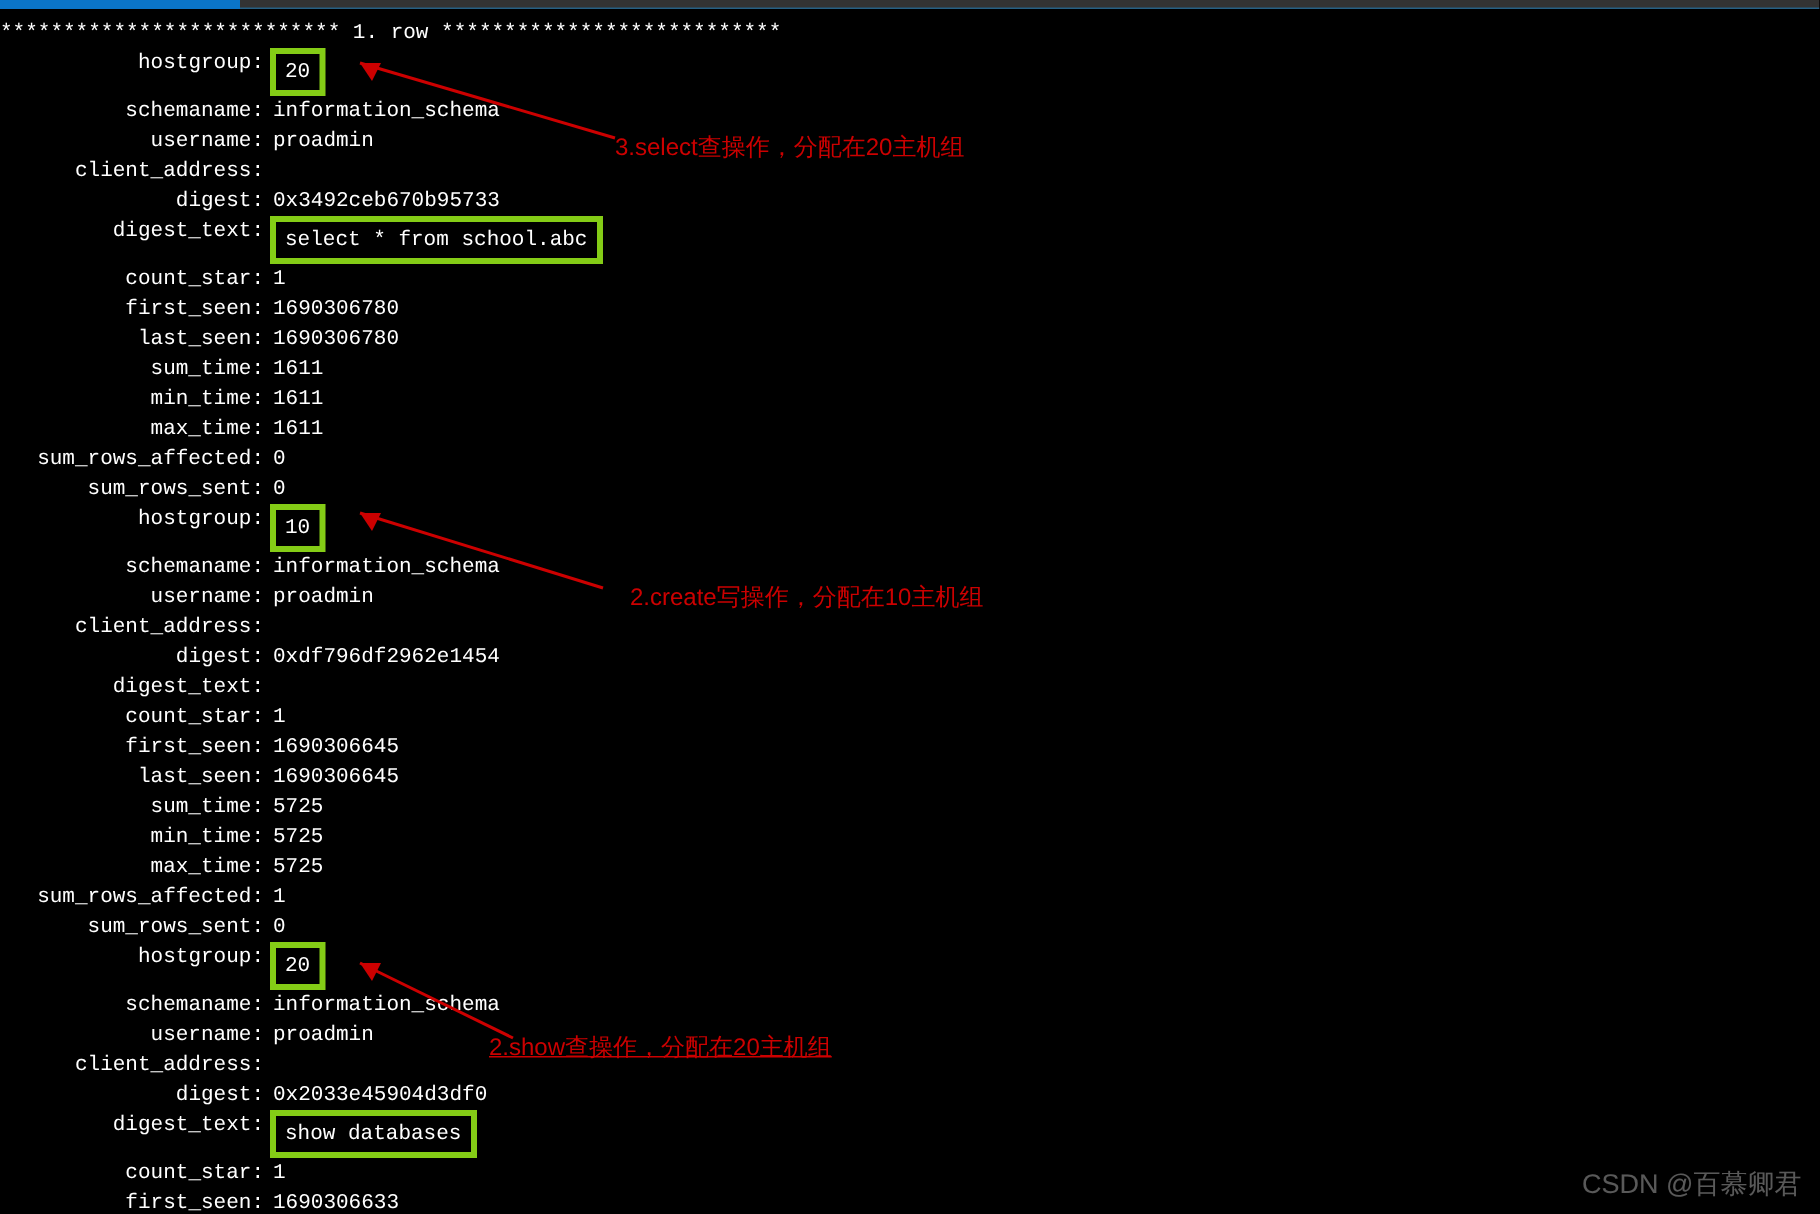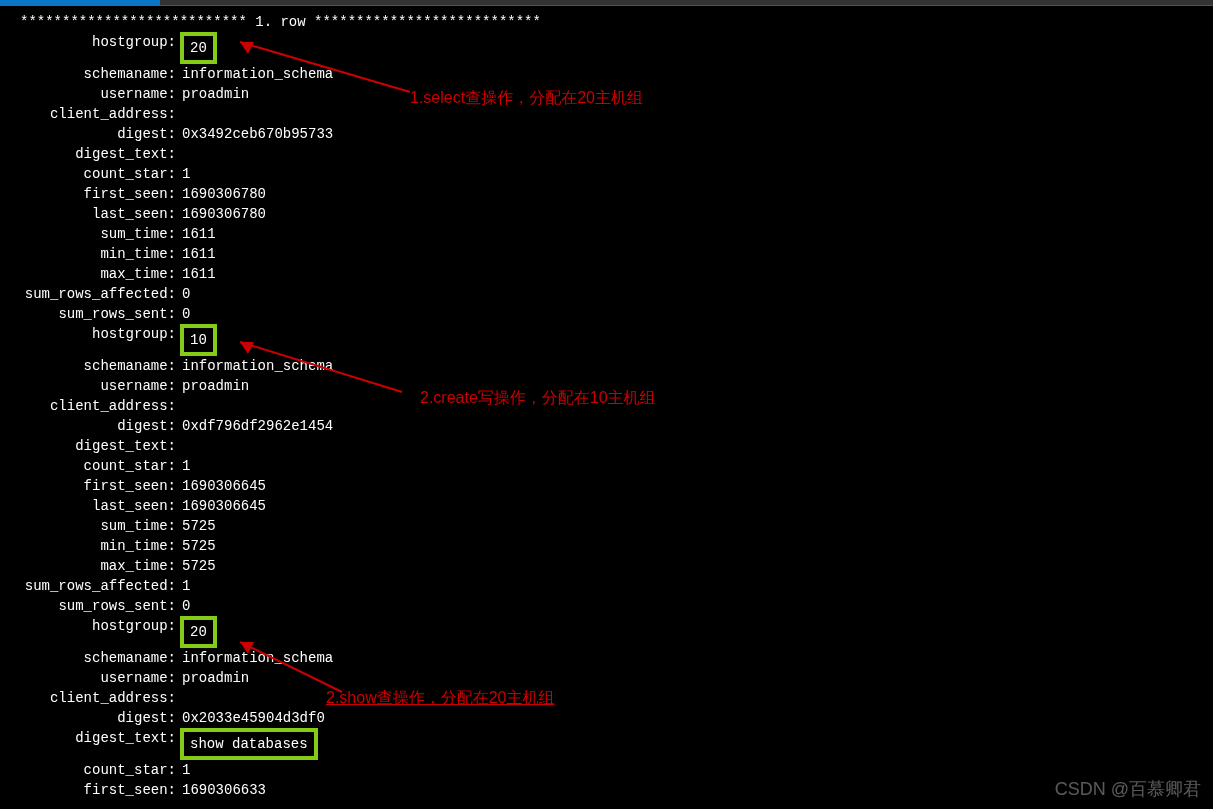--- a/index.html
+++ b/index.html
@@ -21,21 +21,21 @@
     content:""; display:inline-block;
     width:1053px; height:1px; background:#17a6ff; opacity:.4;
     position:absolute; top:5px; right:0;
   }
 
   .term { position:relative; padding:6px 0 0 0; line-height:20px; }
   .row { display:flex; white-space:pre; }
   .lbl { width:182px; text-align:right; padding-right:6px; }
   .val { flex:0 0 auto; }
 
-  .sep { white-space:pre; padding-left:20px; }
+  .sep { white-space:pre; padding-left:0; }
 
   .boxed {
     border:4px solid #84cc16;
     padding:2px 6px;
     margin-left:-2px;
     display:inline-block;
   }
 
   .annot {
     position:absolute;
@@ -80,20 +80,21 @@
   <div class="row">
     <span class="lbl">client_address:</span>
     <span class="val"></span>
   </div>
   <div class="row">
     <span class="lbl">digest:</span>
     <span class="val">0x3492ceb670b95733</span>
   </div>
   <div class="row">
     <span class="lbl">digest_text:</span>
+    <span class="val boxed">select * from school.abc</span>
   </div>
   <div class="row">
     <span class="lbl">count_star:</span>
     <span class="val">1</span>
   </div>
   <div class="row">
     <span class="lbl">first_seen:</span>
     <span class="val">1690306780</span>
   </div>
   <div class="row">
@@ -207,21 +208,21 @@
     <span class="lbl">count_star:</span>
     <span class="val">1</span>
   </div>
   <div class="row">
     <span class="lbl">first_seen:</span>
     <span class="val">1690306633</span>
   </div>
 
 </div>
 
-<div class="annot" style="left:410px; top:88px;">1.select查操作，分配在20主机组</div>
+<div class="annot" style="left:410px; top:88px;">3.select查操作，分配在20主机组</div>
 <div class="annot" style="left:420px; top:388px;">2.create写操作，分配在10主机组</div>
 <div class="annot" style="left:326px; top:688px;text-decoration:underline;">2.show查操作，分配在20主机组</div>
 
 <svg class="arrow" style="left:230px; top:32px;" width="190" height="70">
   <line x1="180" y1="60" x2="10" y2="10"></line>
   <polygon points="10,10 24,10 18,22"></polygon>
 </svg>
 <svg class="arrow" style="left:230px; top:332px;" width="180" height="70">
   <line x1="172" y1="60" x2="10" y2="10"></line>
   <polygon points="10,10 24,10 18,22"></polygon>

